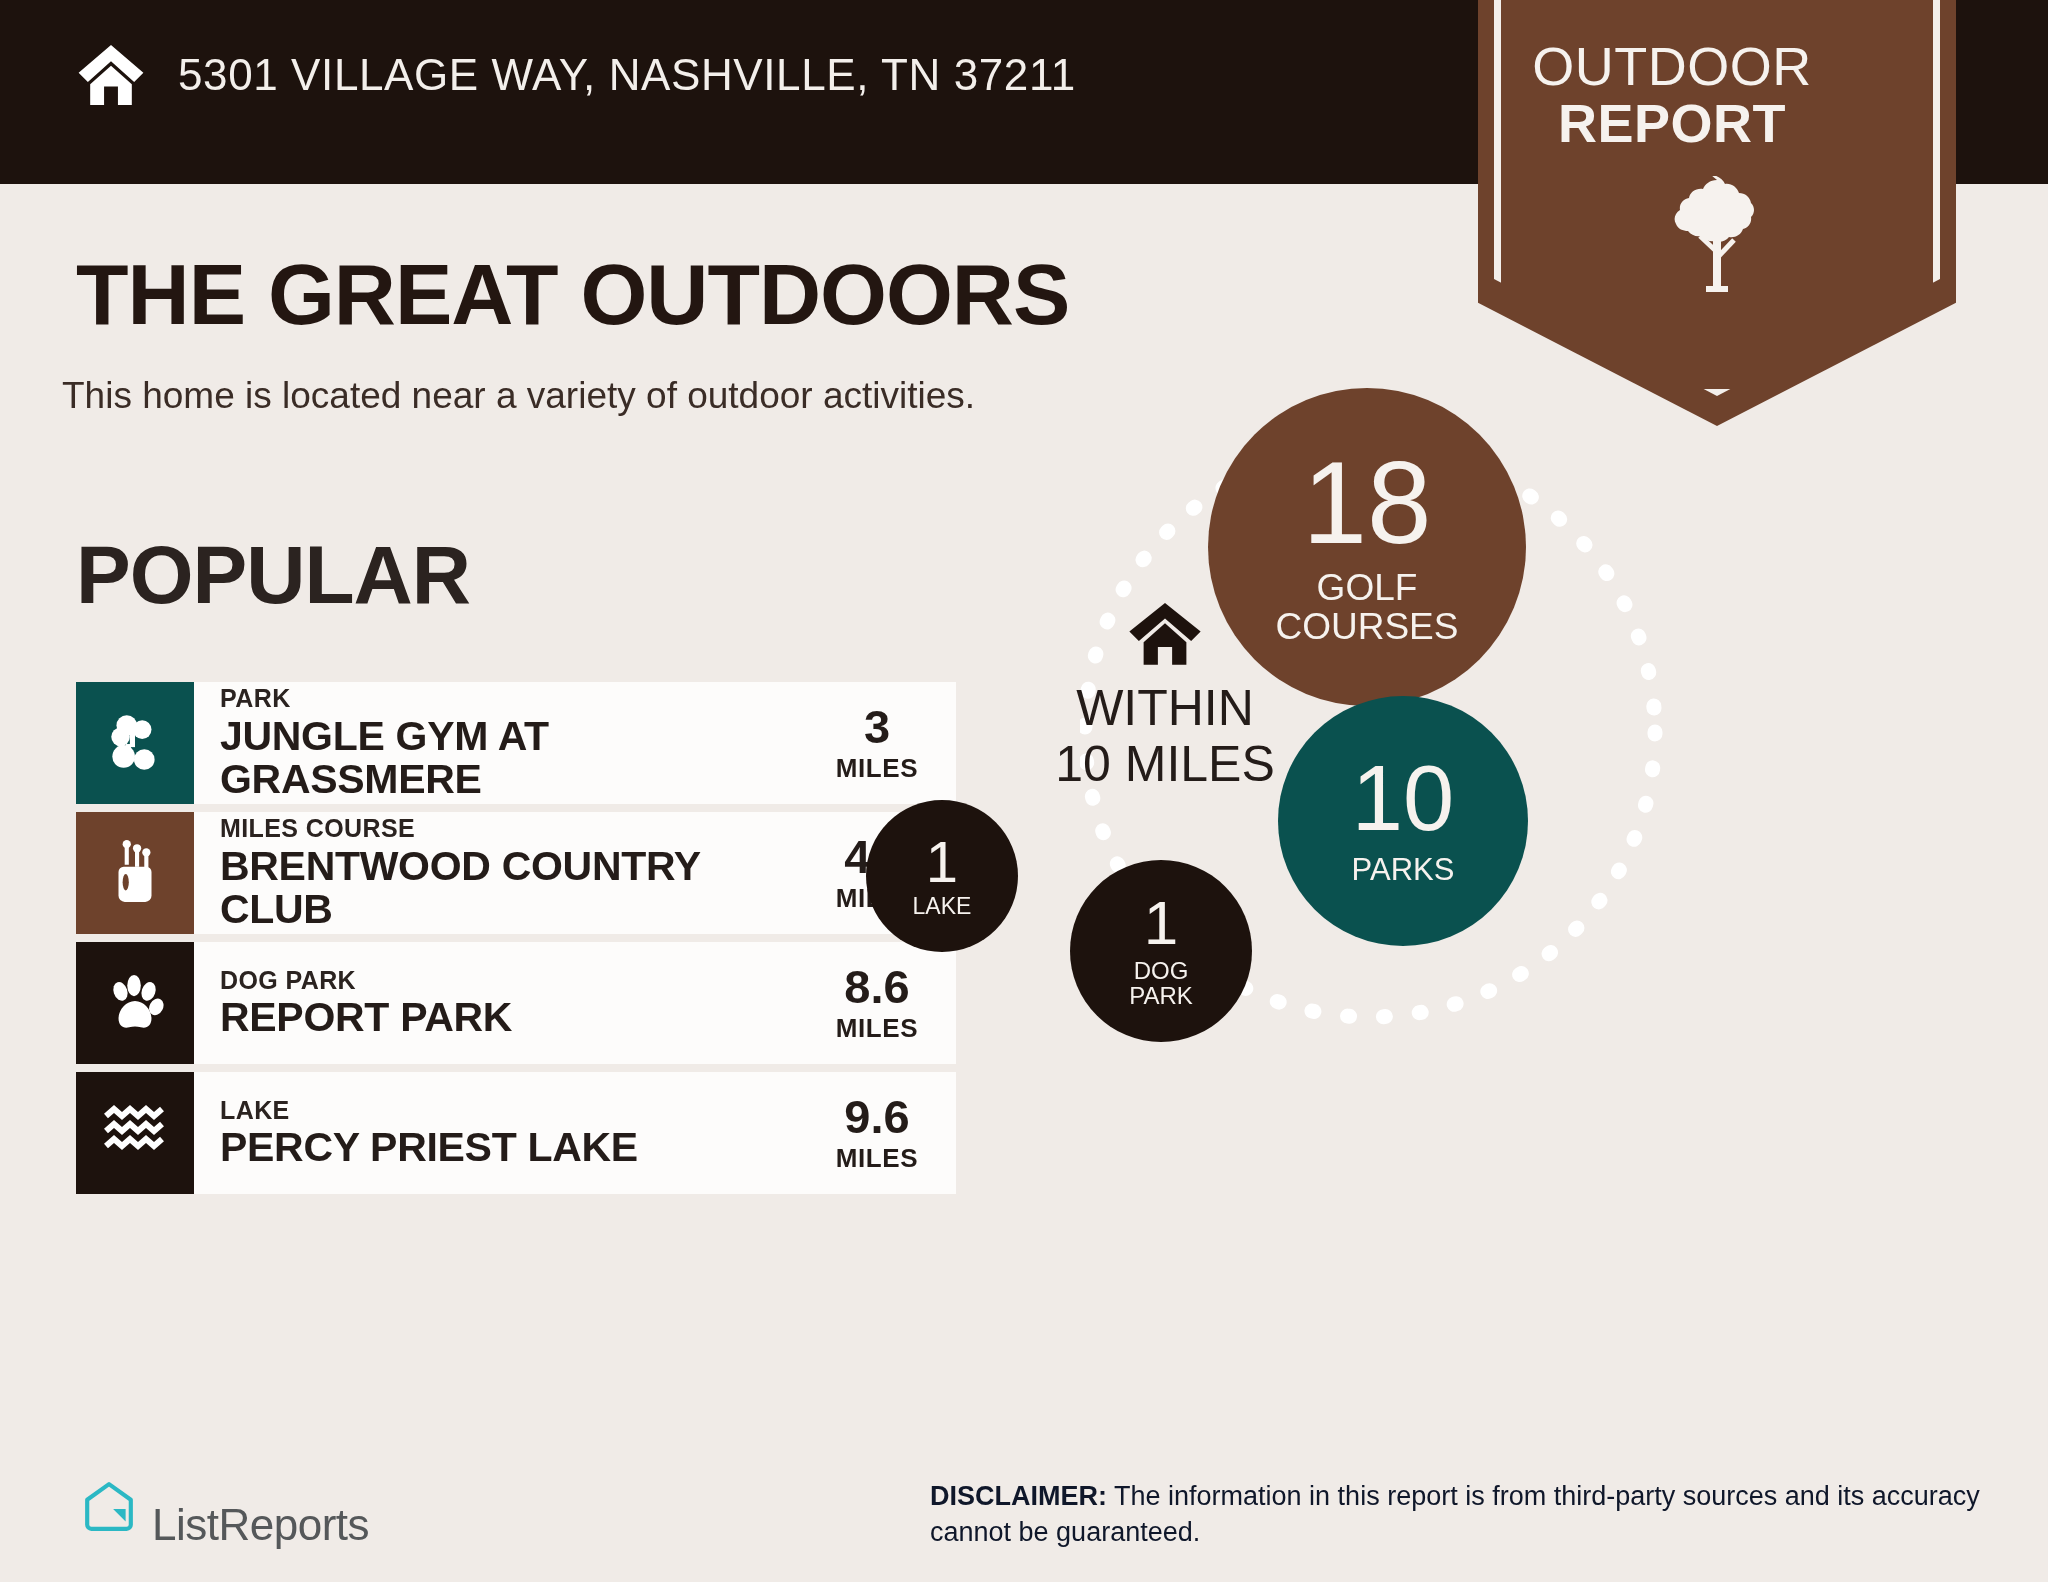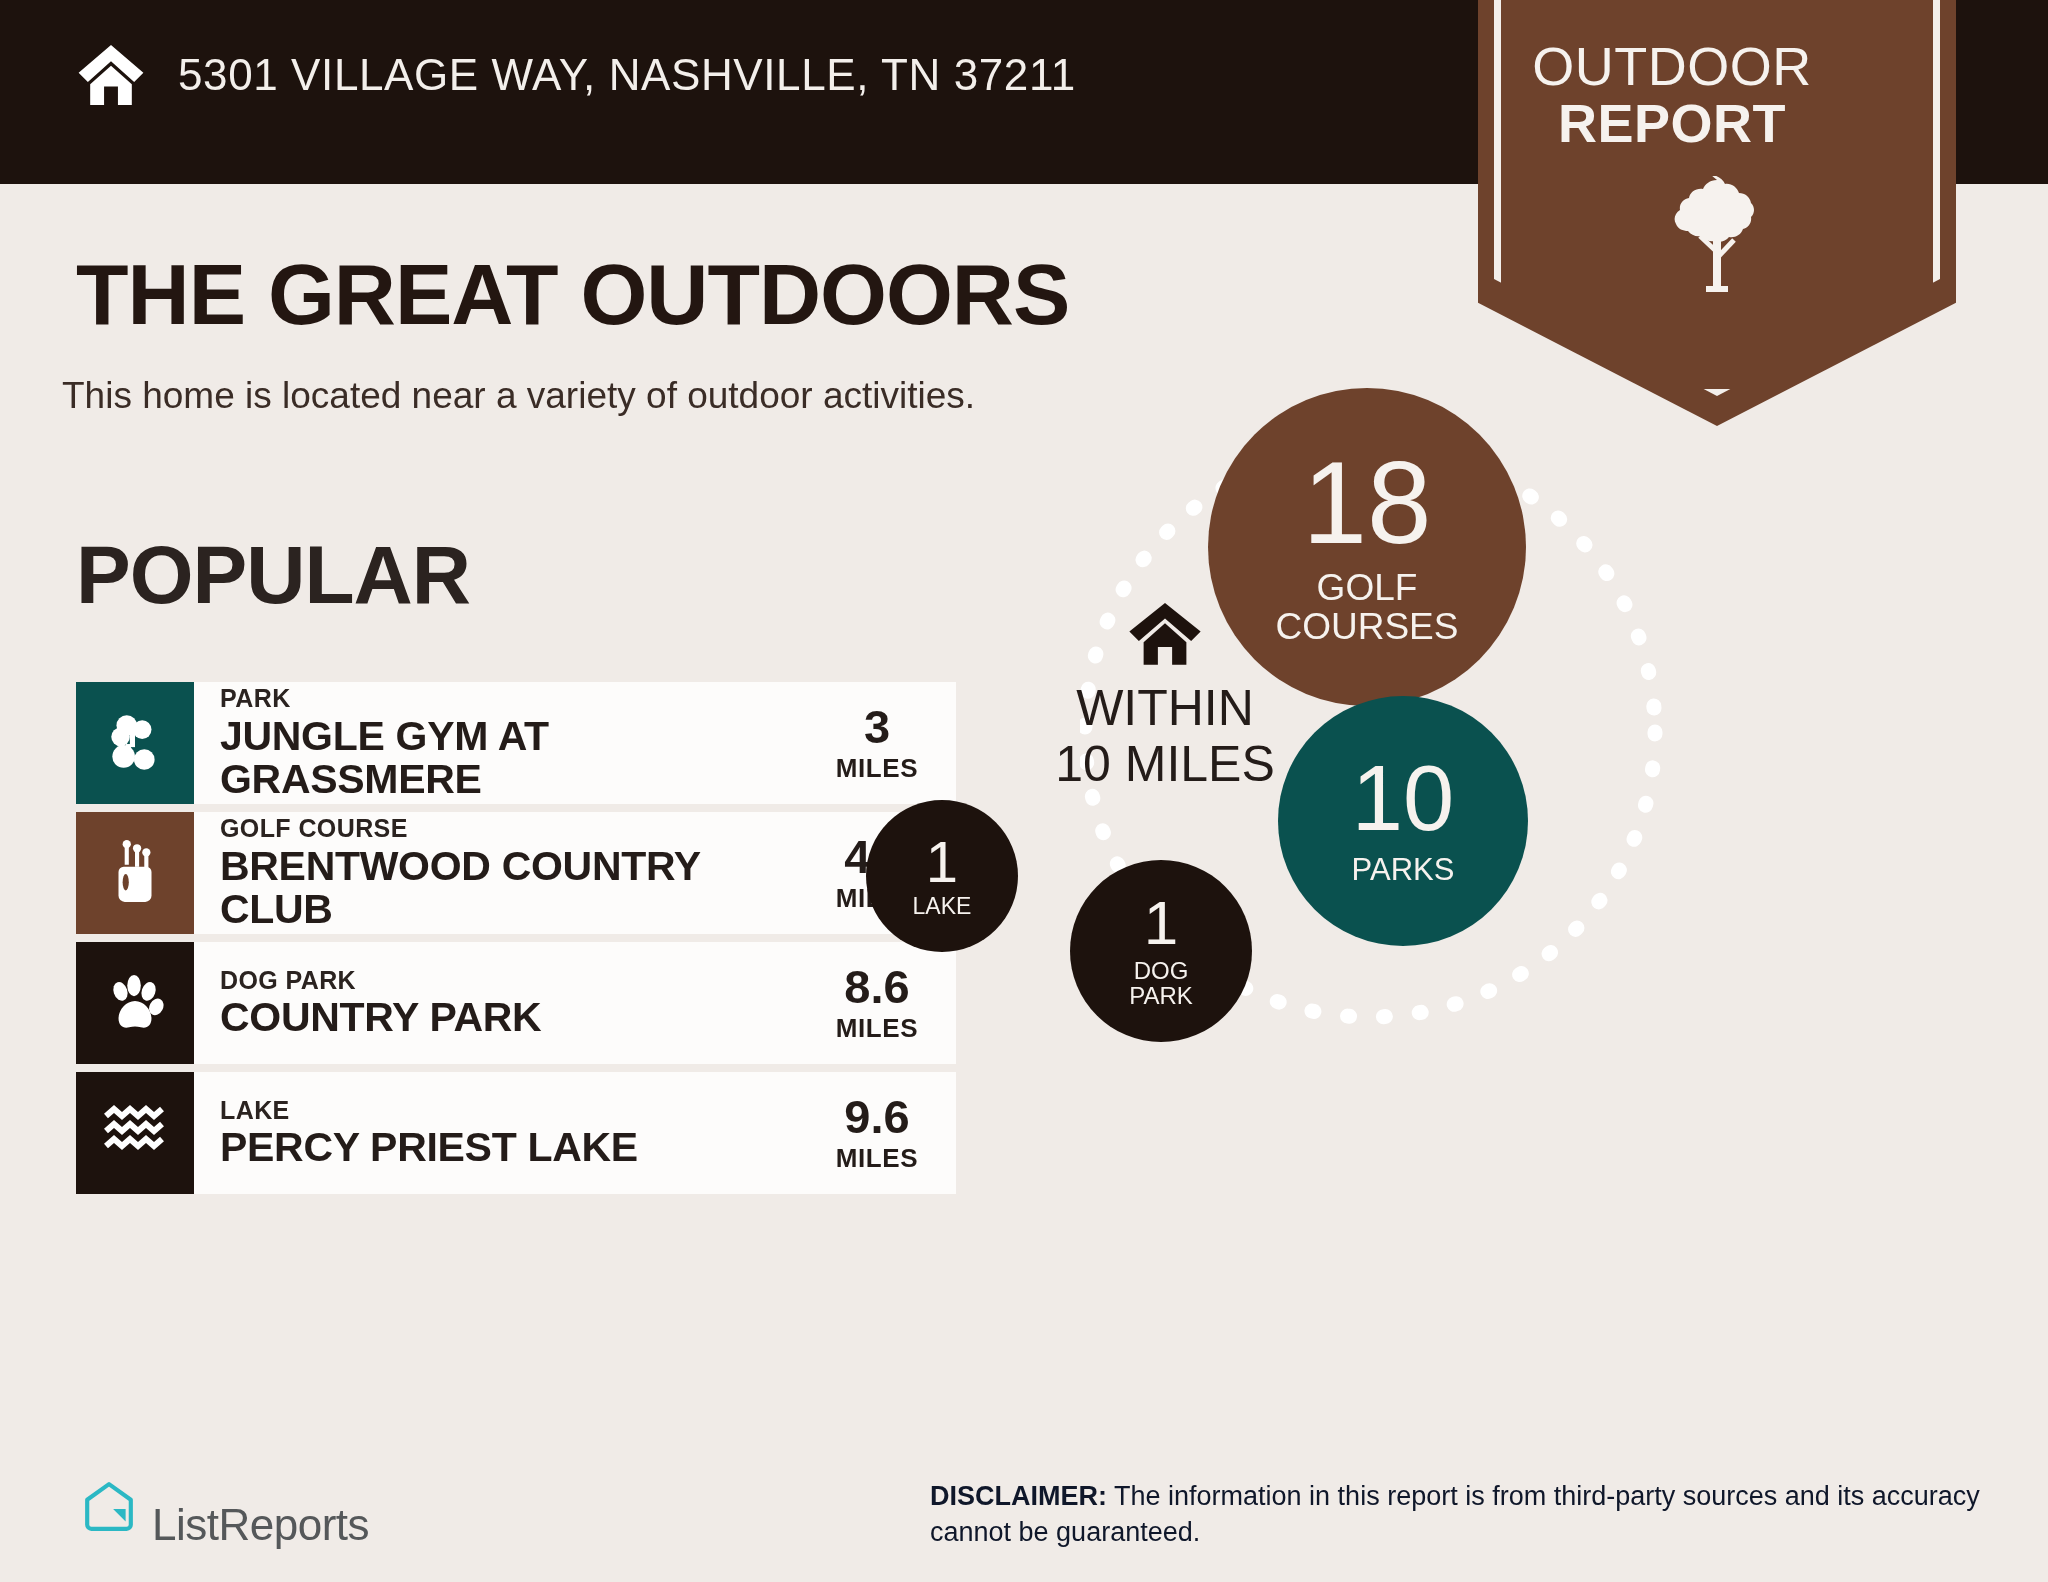--- a/index.html
+++ b/index.html
@@ -202,42 +202,42 @@
         <circle cx="16" cy="4" r="4" fill="#fff"></circle>
         <rect x="24" y="8" width="4" height="18" fill="#fff"></rect>
         <circle cx="26" cy="8" r="4" fill="#fff"></circle>
         <rect x="33" y="12" width="4" height="16" fill="#fff"></rect>
         <circle cx="35" cy="12" r="4" fill="#fff"></circle>
         <path d="M13 26h22a5 5 0 015 5v23a6 6 0 01-6 6H14a6 6 0 01-6-6V31a5 5 0 015-5z" fill="#fff"></path>
         <ellipse cx="15" cy="41" rx="3" ry="8" fill="#6e422c"></ellipse>
       </svg>
     </div>
     <div class="row-body">
-      <div class="cat">GOLF COURSE</div>
+      <div class="cat">MILES COURSE</div>
       <div class="name">BRENTWOOD COUNTRY CLUB</div>
     </div>
     <div class="dist">
       <div class="dist-num">4.5</div>
       <div class="dist-unit">MILES</div>
     </div>
   </div>
 
   <div class="row">
     <div class="row-icon ic-dark">
       <svg width="62" height="62" viewBox="0 0 64 64">
         <ellipse cx="17" cy="20" rx="7" ry="10" fill="#fff" transform="rotate(-18 17 20)"></ellipse>
         <ellipse cx="31" cy="14" rx="7" ry="11" fill="#fff"></ellipse>
         <ellipse cx="46" cy="20" rx="7" ry="10" fill="#fff" transform="rotate(18 46 20)"></ellipse>
         <ellipse cx="54" cy="36" rx="7" ry="9" fill="#fff" transform="rotate(28 54 36)"></ellipse>
         <path d="M32 30c9 0 17 9 17 18 0 7-5 11-11 9-4-1-8-1-12 0-6 2-11-2-11-9 0-9 8-18 17-18z" fill="#fff"></path>
       </svg>
     </div>
     <div class="row-body">
       <div class="cat">DOG PARK</div>
-      <div class="name">COUNTRY PARK</div>
+      <div class="name">REPORT PARK</div>
     </div>
     <div class="dist">
       <div class="dist-num">8.6</div>
       <div class="dist-unit">MILES</div>
     </div>
   </div>
 
   <div class="row">
     <div class="row-icon ic-dark">
       <svg width="66" height="58" viewBox="0 0 66 58">

